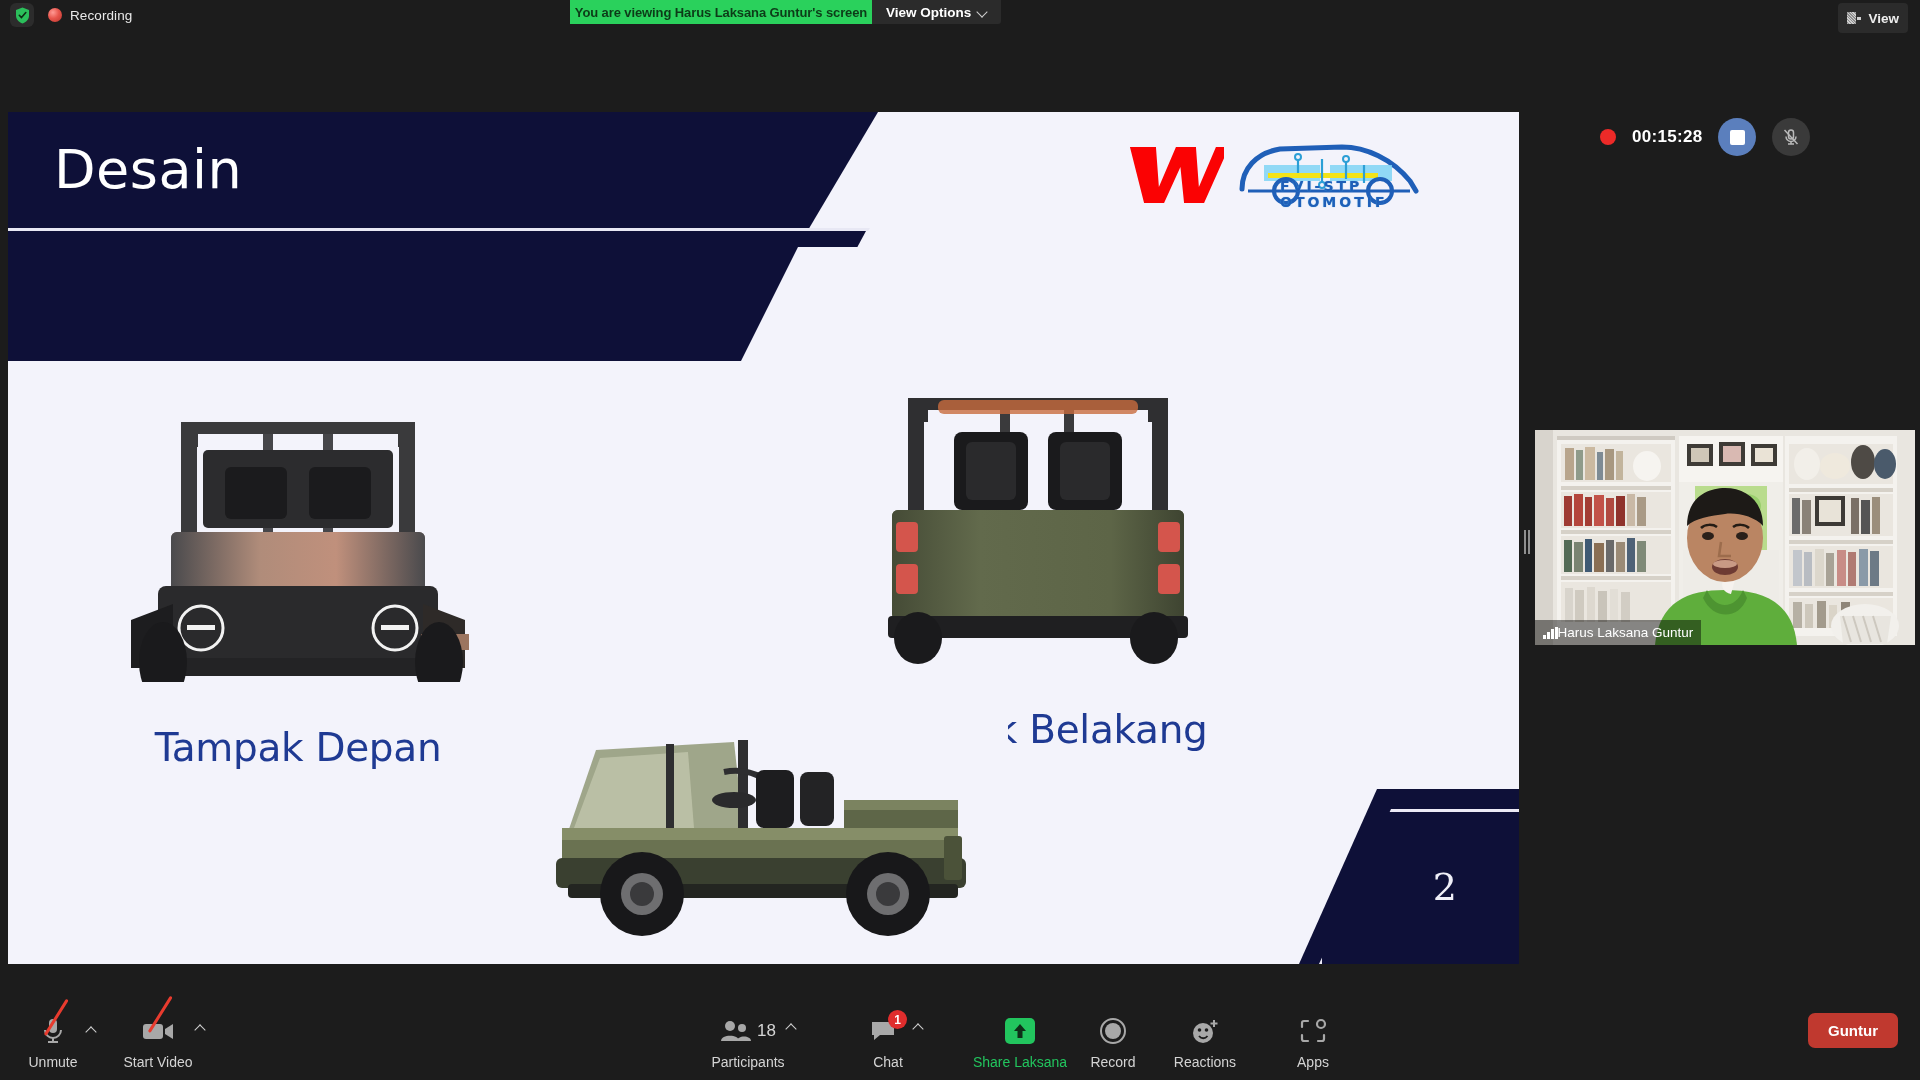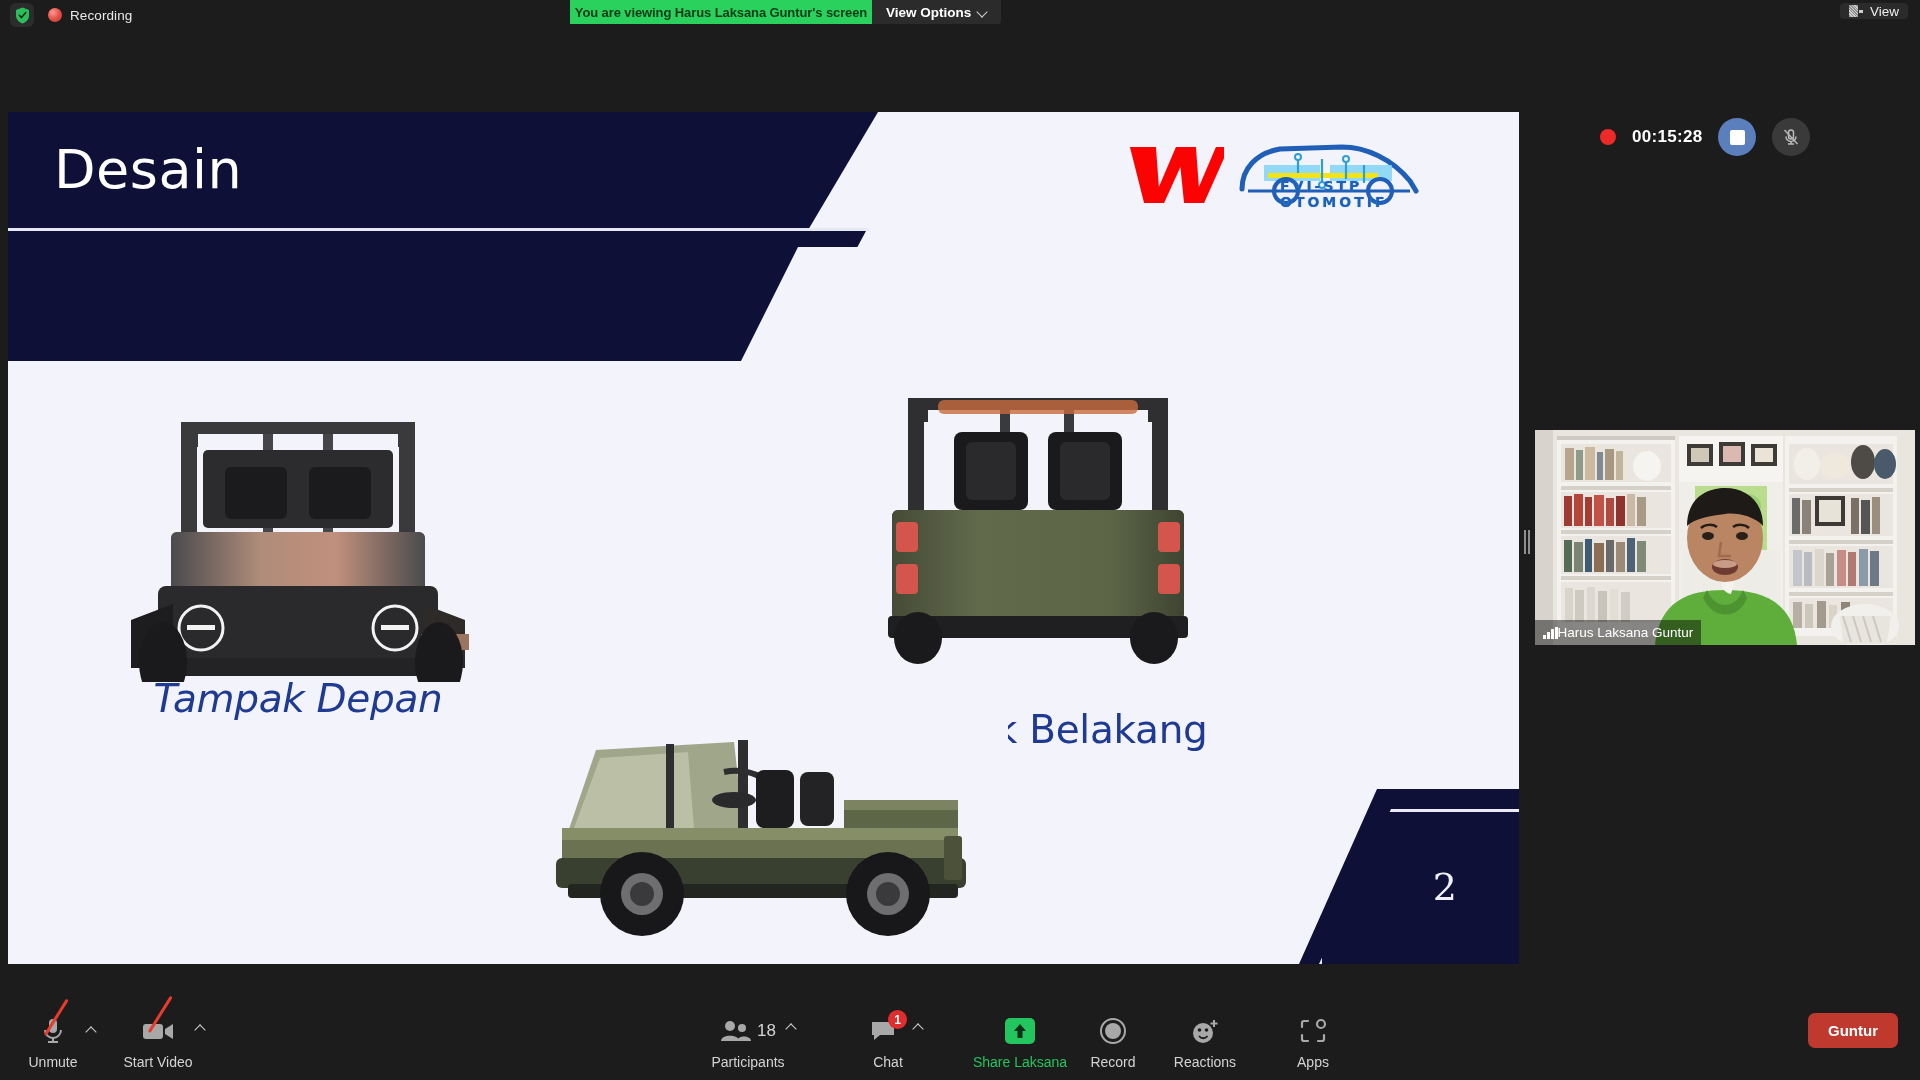--- a/index.html
+++ b/index.html
@@ -39,23 +39,23 @@
     background:#2b2b2b; color:#fff; font-size:13.5px; font-weight:bold;
     display:flex; align-items:center; gap:7px; border-radius:0 0 3px 0;
   }
   .chev{ display:inline-block; width:9px;height:9px; position:relative; }
   .chev:after{
     content:""; position:absolute; left:0; top:0px; width:7px;height:7px;
     border-right:1.6px solid #cfcfcf; border-bottom:1.6px solid #cfcfcf;
     transform:rotate(45deg);
   }
   .view-btn{
-    position:absolute; right:12px; top:3px; height:16px; padding:0 9px;
+    position:absolute; right:12px; top:3px; height:30px; padding:0 9px;
     display:flex; align-items:center; gap:7px;
-    background:#2b2b2b; border-radius:4px; font-size:13.5px; color:#eee;
+    background:#2b2b2b; border-radius:4px; font-size:13.5px; color:#eee;font-weight:bold;
   }
   .view-ico{ width:14px;height:12px; position:relative; }
   .view-ico i{
     position:absolute; left:0; top:0; width:9px; height:12px;
     background:repeating-linear-gradient(45deg,#cfcfcf 0 1px,#8d8d8d 1px 2px);
     border-radius:1px;
   }
   .view-ico b{ position:absolute; right:0; top:5px; width:4px;height:3px;background:#cfcfcf; }
 
   
@@ -291,21 +291,21 @@
         <circle cx="292" cy="256" r="22" fill="none" stroke="#f2f2f2" stroke-width="3"></circle>
         <rect x="278" y="253" width="28" height="5" fill="#f2f2f2"></rect>
         <path d="M28 248 L70 232 L70 296 L28 296 Z" fill="#1d1d1f"></path>
         <path d="M362 248 L320 232 L320 296 L362 296 Z" fill="#2e2a28"></path>
         <rect x="318" y="262" width="48" height="16" fill="#9c7560"></rect>
         <rect x="40" y="286" width="300" height="18" fill="#232325"></rect>
         <ellipse cx="60" cy="290" rx="24" ry="40" fill="#1a1a1c"></ellipse>
         <ellipse cx="336" cy="290" rx="24" ry="40" fill="#1a1a1c"></ellipse>
       </svg>
     </div>
-    <div class="cap" style="left:95px; top:564px; width:390px;font-style:italic;">Tampak Depan</div>
+    <div class="cap" style="left:95px; top:613px; width:390px;">Tampak Depan</div>
 
     <div class="img-cell" style="left:840px; top:258px; width:380px; height:300px;">
       <svg width="380" height="300" viewBox="0 0 380 300">
         <rect x="0" y="0" width="380" height="300" fill="#f3f3fb"></rect>
         <path d="M60 28 L320 28 L320 52 L300 52 L300 40 L80 40 L80 52 L60 52 Z" fill="#2f2f31"></path>
         <rect x="60" y="40" width="16" height="130" fill="#2f2f31"></rect>
         <rect x="304" y="40" width="16" height="130" fill="#2f2f31"></rect>
         <rect x="152" y="40" width="10" height="115" fill="#3a3a3c"></rect>
         <rect x="216" y="40" width="10" height="115" fill="#3a3a3c"></rect>
         <rect x="90" y="30" width="200" height="14" rx="6" fill="#c86b3e" opacity=".8"></rect>

